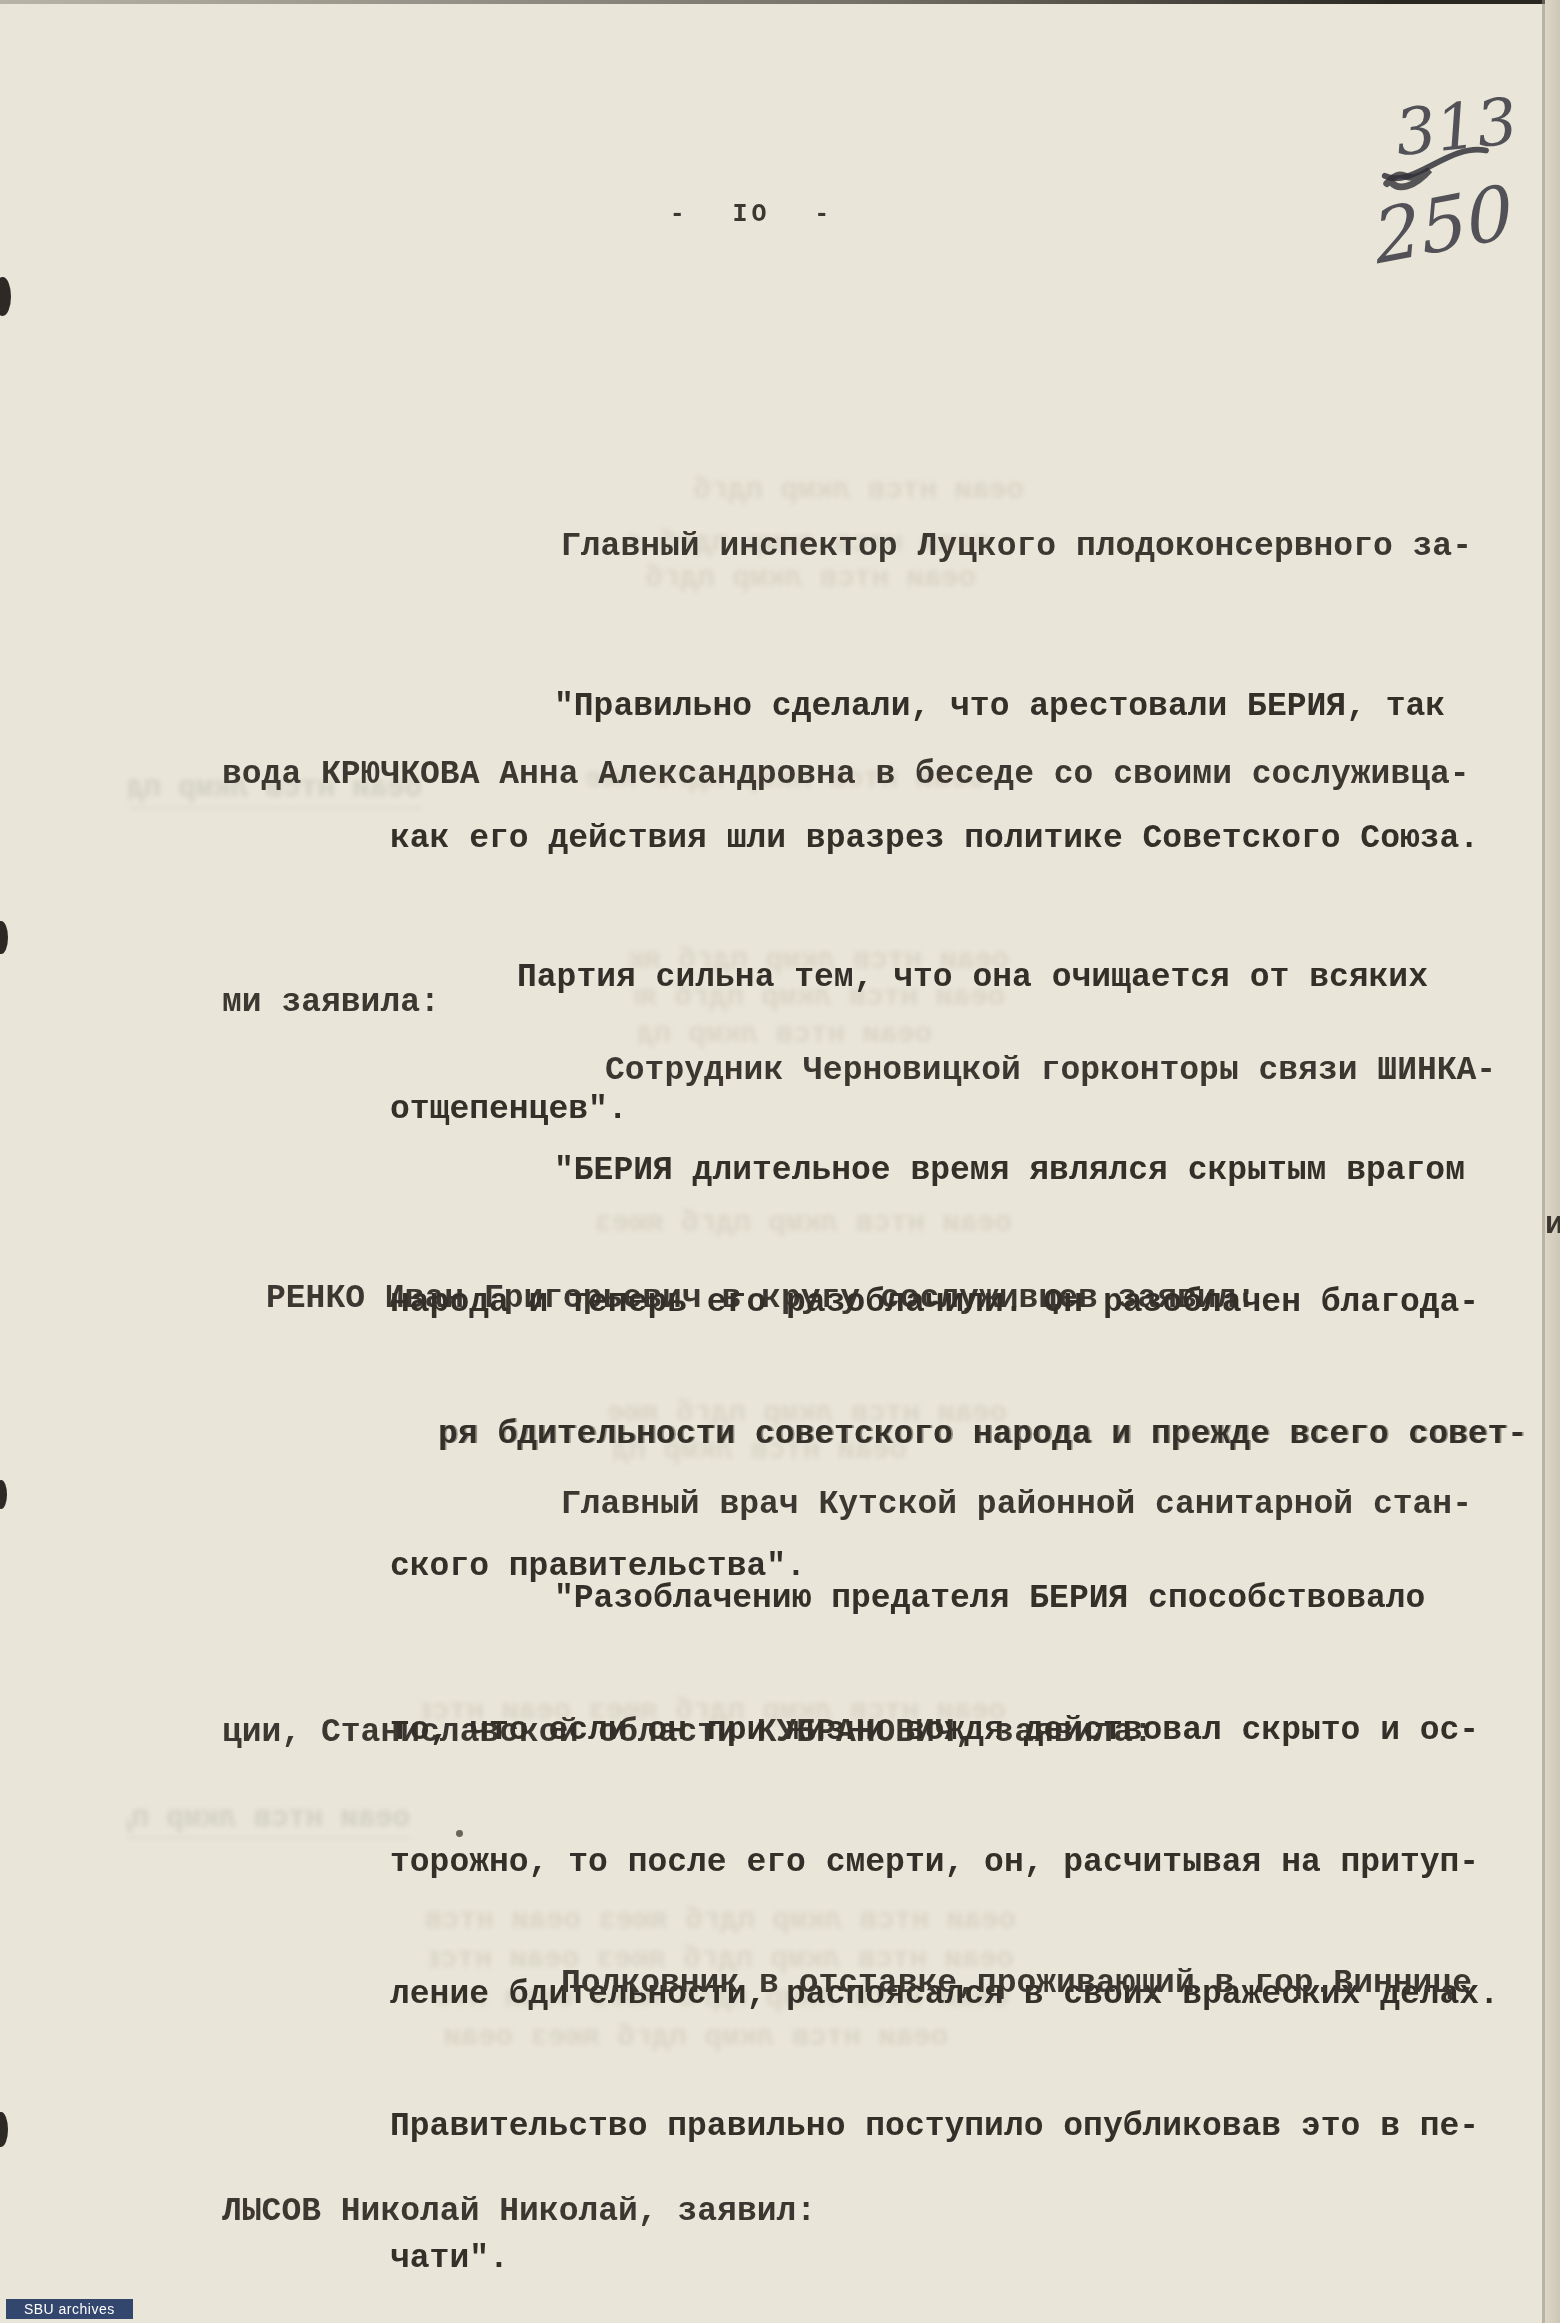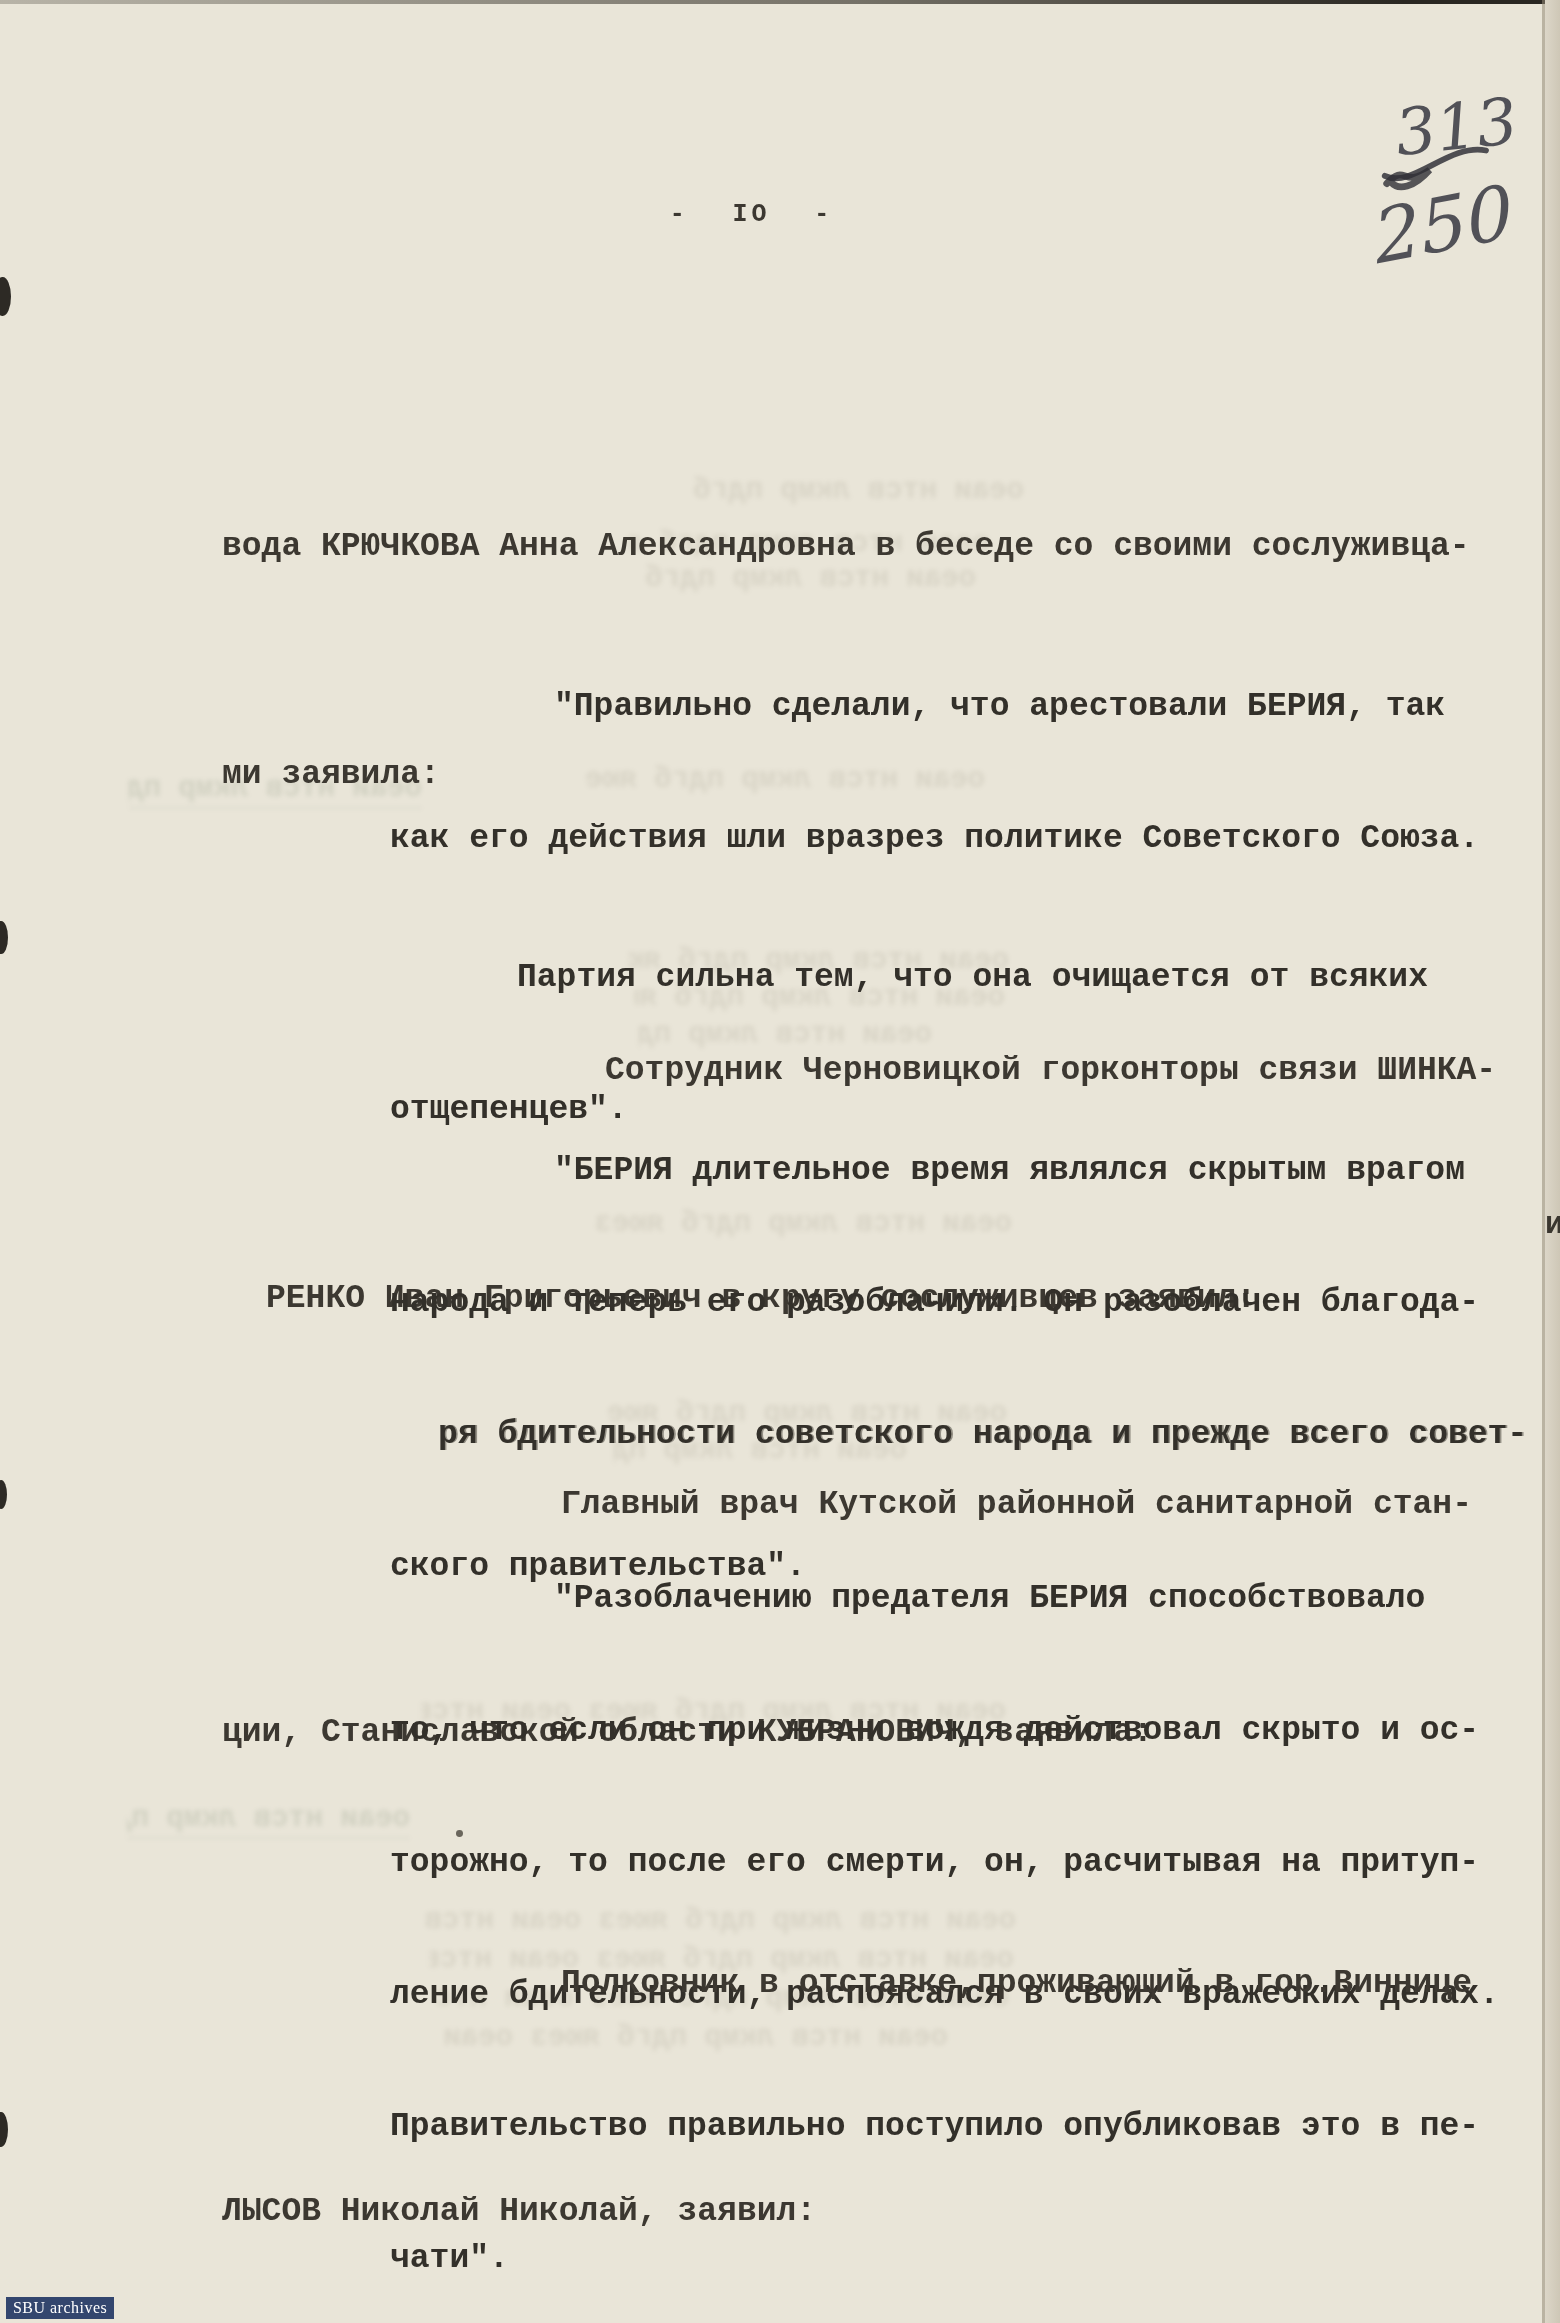--- a/index.html
+++ b/index.html
@@ -31,21 +31,21 @@
   .bleed-green{color:#5d7055;opacity:.17;border-bottom:2px solid rgba(93,112,85,.5);}
   .top-edge{position:absolute;top:0;left:0;right:0;height:3.9px;
     background:linear-gradient(90deg,rgba(70,65,55,.30),rgba(55,51,43,.65) 55%,#2a2722 90%);}
   .paper-edge{position:absolute;top:0;bottom:0;left:1542px;width:2.9px;background:rgba(148,139,118,.55);}
   .outer-strip{position:absolute;top:0;bottom:0;left:1545px;width:15.6px;
     background:linear-gradient(90deg,#dcd6c8,#cdc6b5);}
   .edge-speck{position:absolute;background:#2d2a25;border-radius:50%;}
   .stray-dot{position:absolute;left:456px;top:1830px;width:6.8px;height:6.8px;border-radius:50%;background:#4a463d;opacity:.8;}
   .edge-glyph{position:absolute;left:1545px;top:1207px;font-size:31px;font-weight:700;color:#3a362f;}
   .watermark{position:absolute;left:5.9px;bottom:3.9px;background:rgba(19,42,92,.85);color:#ffffff;
-    font-family:Liberation Serif, serif;font-size:16px;padding:2px 7px;letter-spacing:0.5px;}
+    font-family:Liberation Sans, sans-serif;font-size:14px;padding:2px 18px;letter-spacing:0.5px;}
 </style>
 </head>
 <body>
 
 <div class="page">
 
   <div class="top-edge"></div>
   <div class="outer-strip"></div>
   <div class="paper-edge"></div>
   <div class="edge-speck" style="left:-5.9px;top:277px;width:16.6px;height:39px;"></div>
@@ -78,20 +78,21 @@
   <div class="page-number">- IO -</div>
 
   <div class="hw hw-313">313</div>
   <svg class="scribble" width="146" height="88" viewBox="0 0 150 90">
     <path d="M8,52 C36,66 74,18 112,26" stroke="#34343b" stroke-width="6" fill="none" stroke-linecap="round" opacity="0.85"></path>
     <path d="M10,60 C30,38 26,66 54,46 C38,64 22,68 14,58" stroke="#2f2f36" stroke-width="7" fill="none" stroke-linecap="round" opacity="0.8"></path>
   </svg>
   <div class="hw hw-250">250</div>
 
   <div class="typed body-block" style="top:357px;">
+    <div class="ind-a">Главный инспектор Луцкого плодоконсервного за-</div>
     <div>вода КРЮЧКОВА Анна Александровна в беседе со своими сослуживца-</div>
     <div>ми заявила:</div>
   </div>
   <div class="typed quote-block" style="top:597px;">
     <div class="ind-b">"Правильно сделали, что арестовали БЕРИЯ, так</div>
     <div>как его действия шли вразрез политике Советского Союза.</div>
     <div class="ind-c">Партия сильна тем, что она очищается от всяких</div>
     <div>отщепенцев".</div>
   </div>
 

